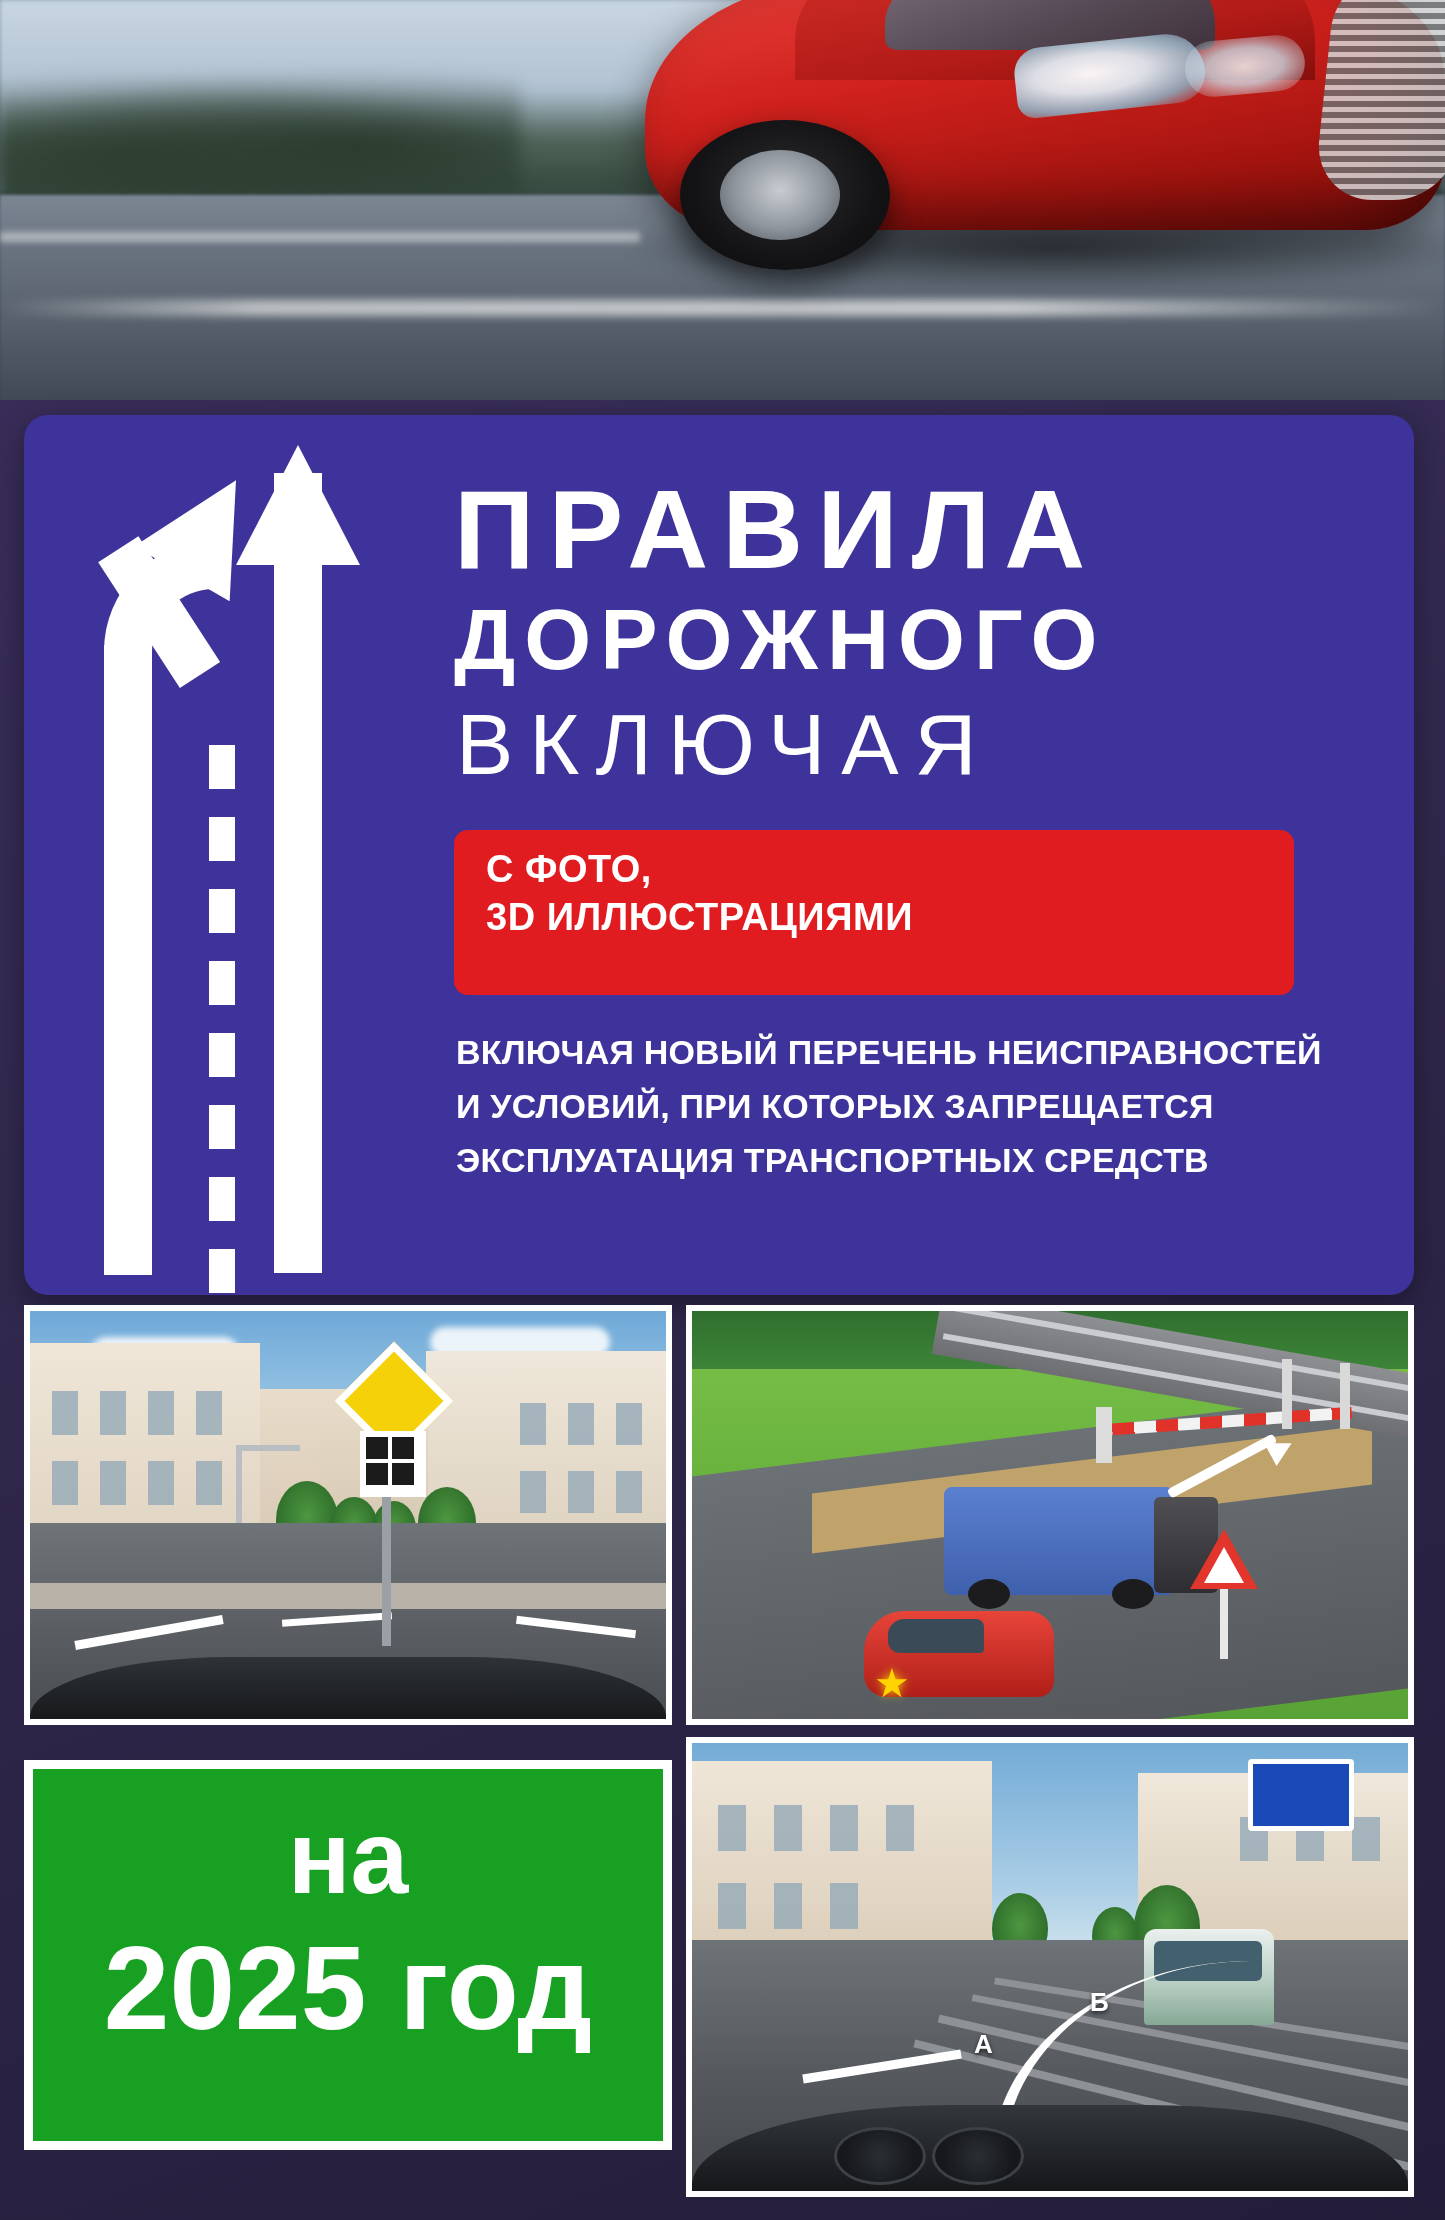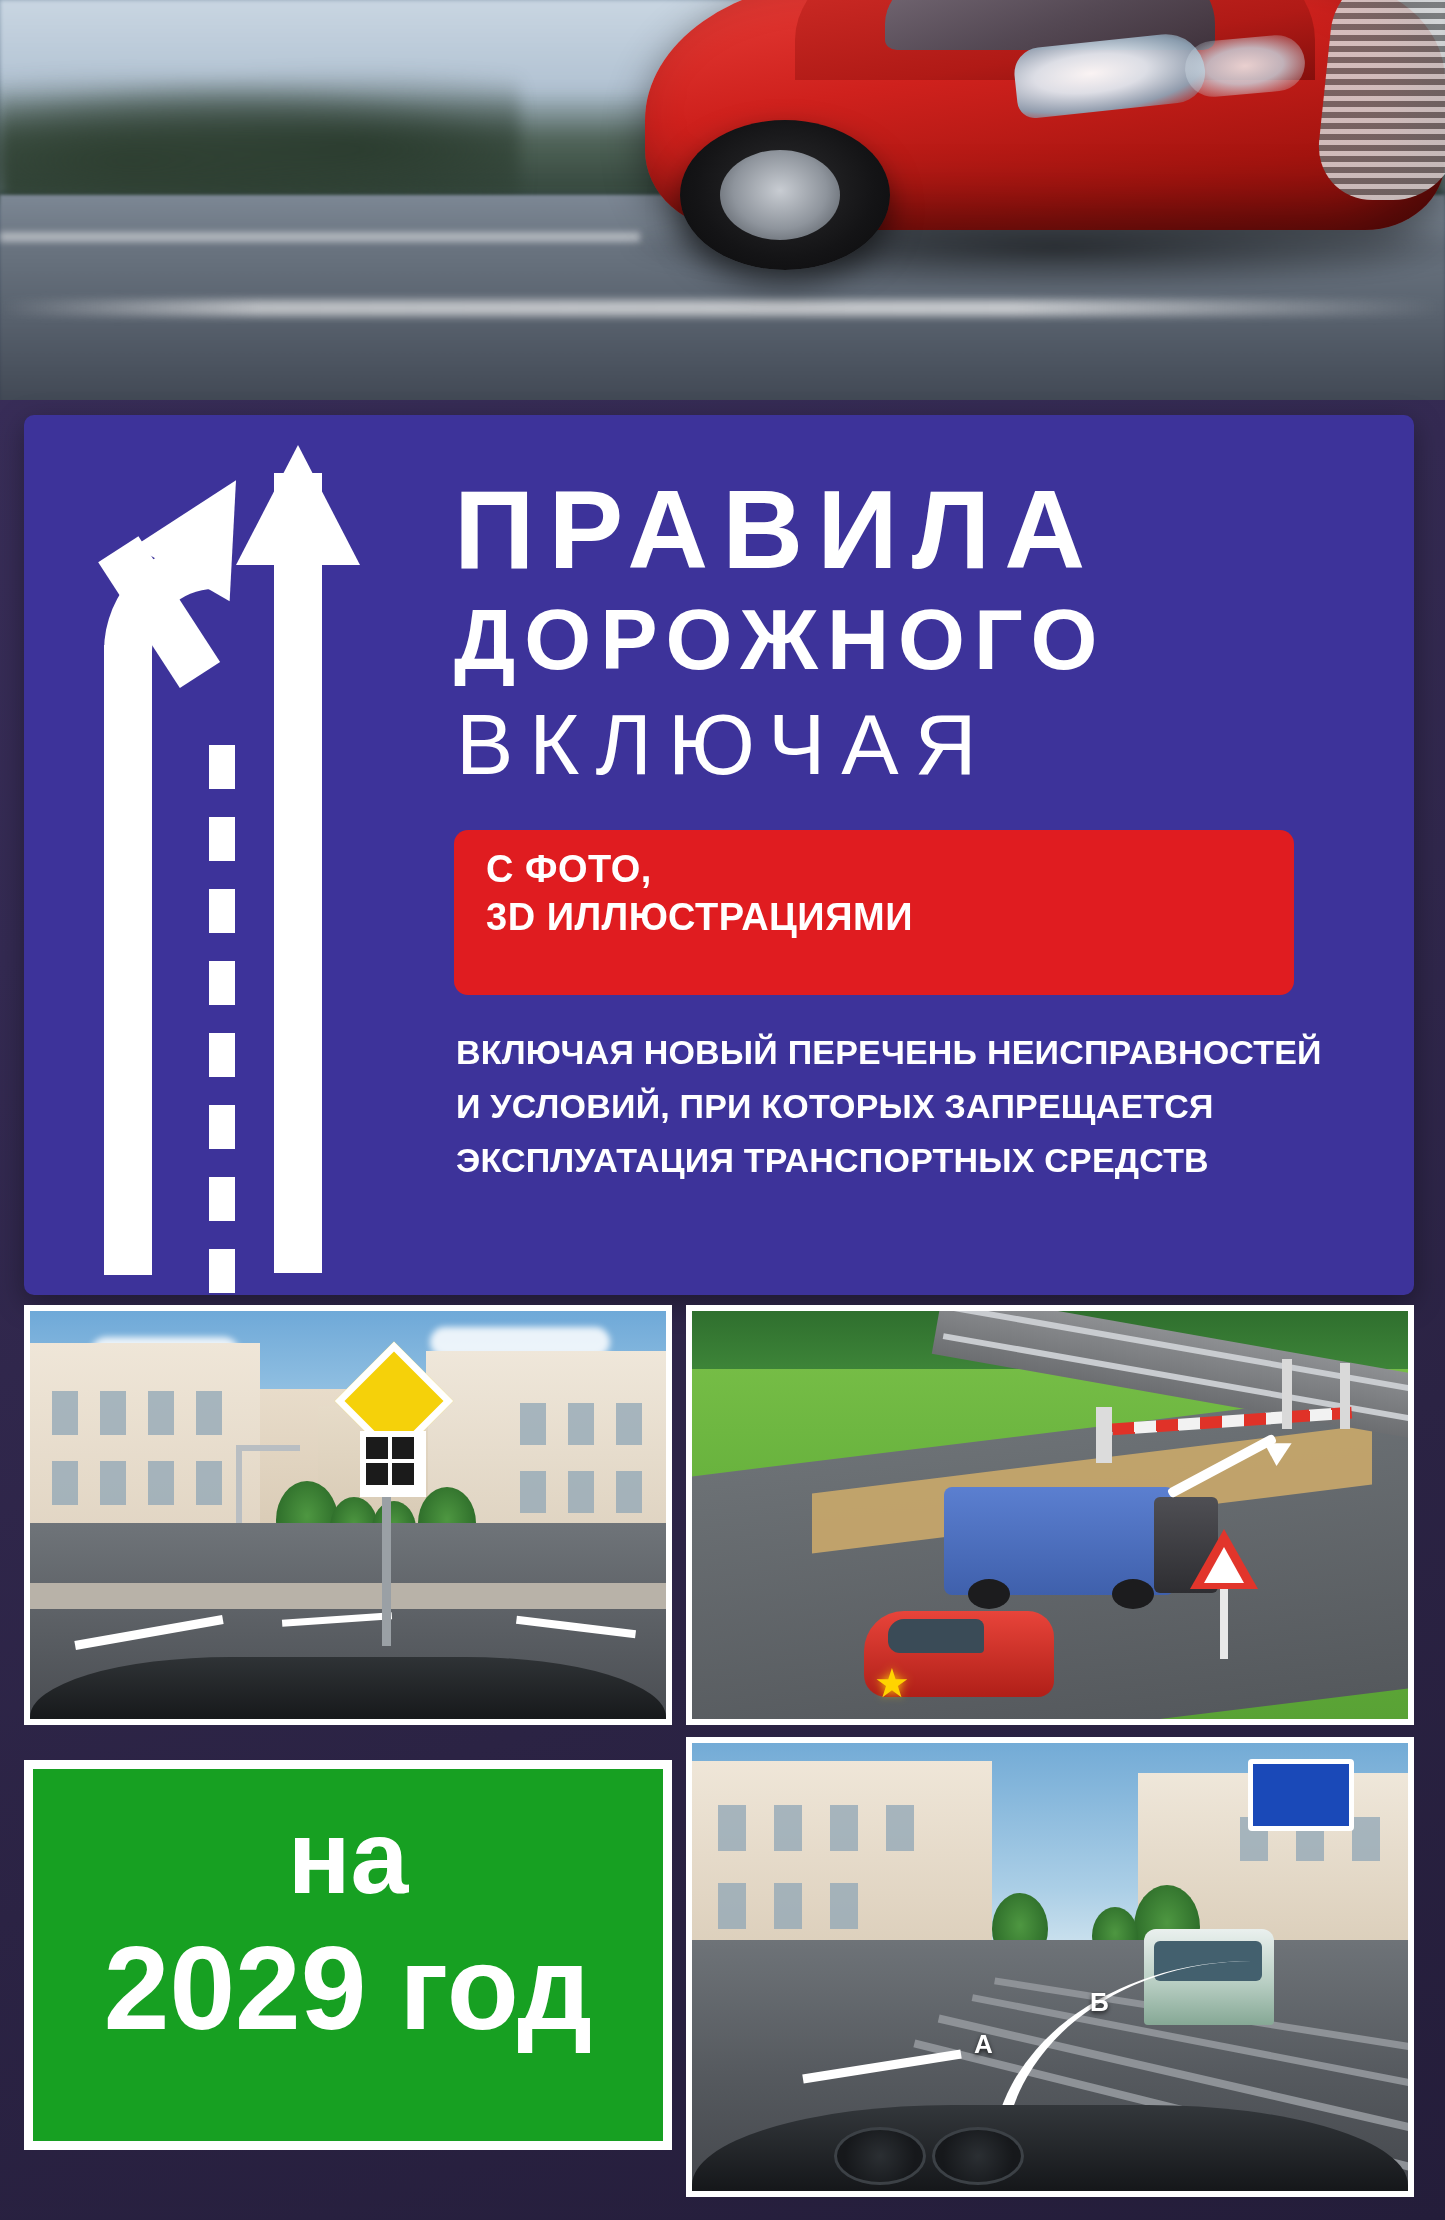--- a/index.html
+++ b/index.html
@@ -134,21 +134,21 @@
     text-shadow: 0 3px 10px rgba(0,0,0,0.6);
     white-space: nowrap;
   }
 
   
   .blue-panel {
     position: absolute;
     left: 24px; top: 415px;
     width: 1390px; height: 880px;
     background: #3d339a;
-    border-radius: 10px;
+    border-radius: 24px;
     box-shadow: 0 8px 28px rgba(0,0,0,0.35);
     overflow: hidden;
   }
 
   
   .arrows { position: absolute; left: 60px; top: 30px; width: 320px; height: 830px; }
   .arrow-straight {
     position: absolute; left: 190px; top: 28px; width: 48px; height: 800px; background: #ffffff;
   }
   .arrow-straight-head {
@@ -513,16 +513,16 @@
 
     <div class="star" style="left:330px; top:368px;">★</div>
 
     <div class="i3-hood"></div>
     <div class="i3-dash" style="left:142px; width:86px; height:52px;"></div>
     <div class="i3-dash" style="left:240px; width:86px; height:52px;"></div>
   </div>
 
   <div class="green-box">
     <div class="green-na">на</div>
-    <div class="green-year">2029 год</div>
+    <div class="green-year">2025 год</div>
   </div>
 
 </div>
 
 </body></html>

